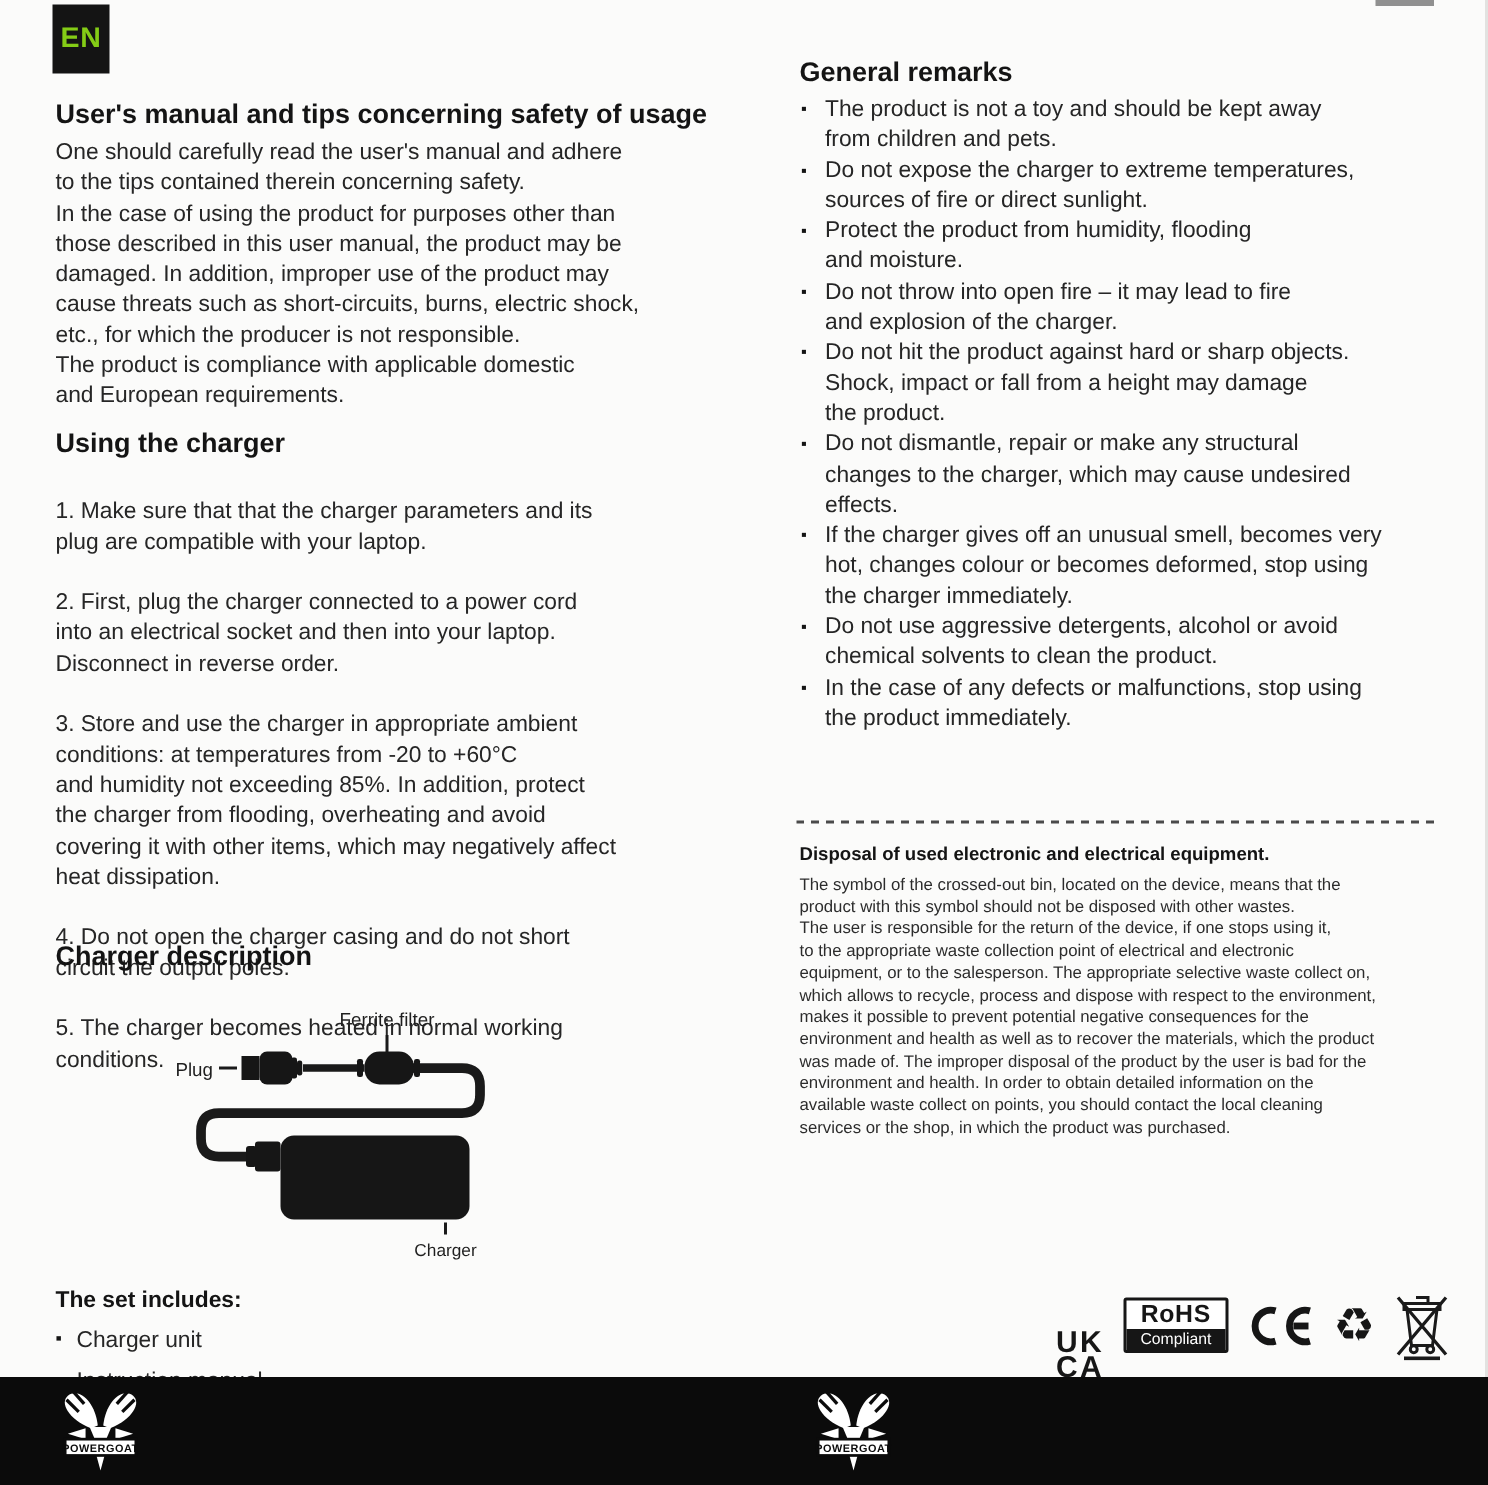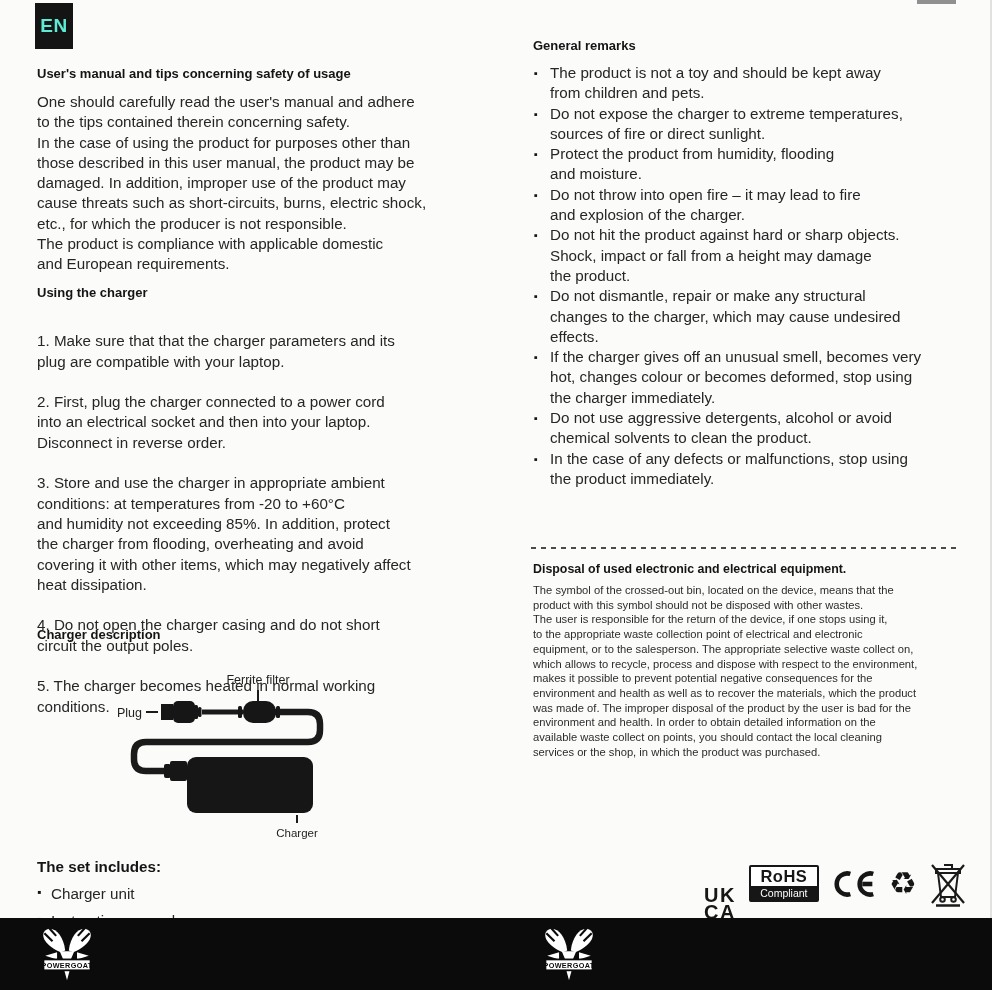--- a/index.html
+++ b/index.html
@@ -4,25 +4,25 @@
 <style>
   html,body{margin:0;padding:0;background:#e8e8e6;}
   .page{
     position:relative; width:992px; height:990px; margin:0 auto;
     background:#fbfbfa; overflow:hidden;
     font-family:"Liberation Sans", sans-serif; color:#242424;
   }
   
   .en-badge{
     position:absolute; left:35px; top:3px; width:38px; height:46px;
-    background:#141414; color:#5eead4; font-weight:bold; font-size:19px;
+    background:#141414; color:#84cc16; font-weight:bold; font-size:19px;
     display:flex; align-items:center; justify-content:center; letter-spacing:.5px;
   }
   h1,h2,h3{margin:0; color:#141414;}
-  .h-main{font-size:13px; font-weight:bold;}
+  .h-main{font-size:18px; font-weight:bold;}
   .body-text{font-size:15.2px; line-height:20.3px; white-space:pre-line; color:#262626;}
   .abs{position:absolute;}
   
   .title-left{left:37px; top:66px; width:450px;}
   .intro{left:37px; top:92px; width:452px;}
   .h-using{left:37px; top:285px;}
   .steps{left:37px; top:311px; width:452px;}
   .steps p{margin:0;}
   .h-desc{left:37px; top:627px;}
   .diagram{left:80px; top:660px;}

